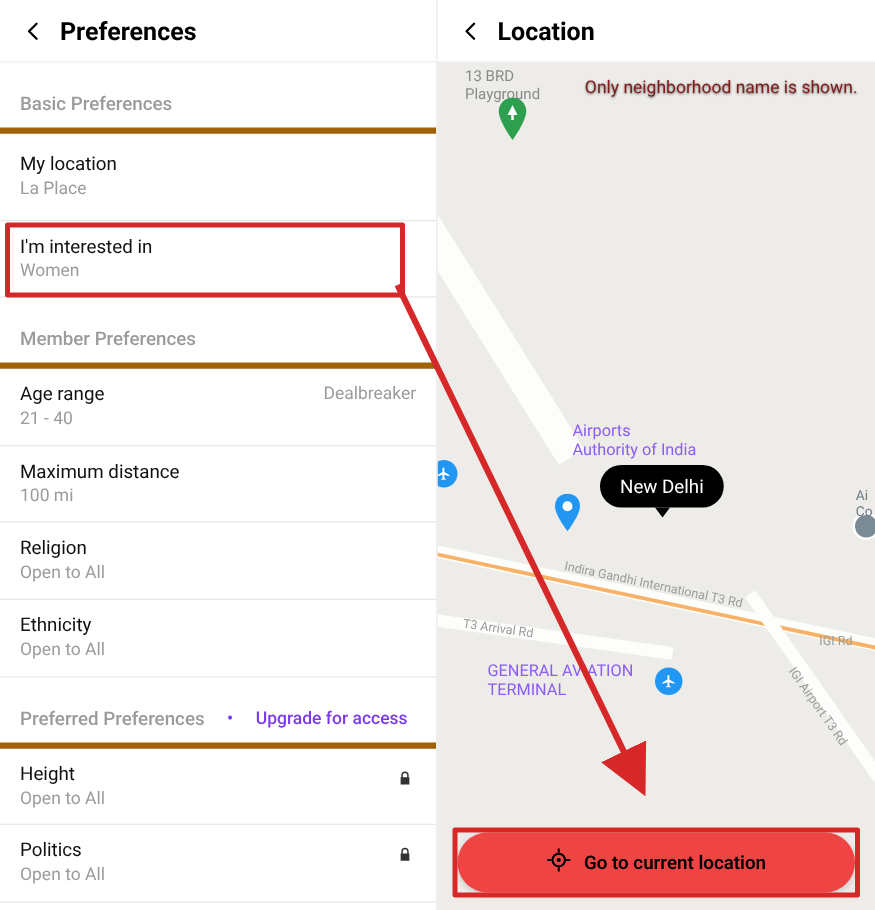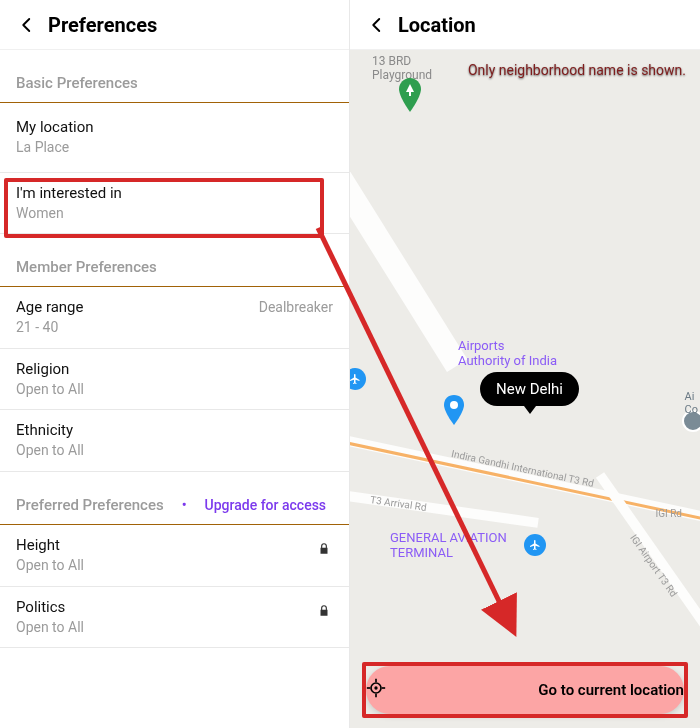--- a/index.html
+++ b/index.html
@@ -38,21 +38,21 @@
   .header-title {
     font-size: 20px;
     font-weight: 700;
     color: #000;
   }
   .section-header {
     padding: 24px 16px 10px 16px;
     font-size: 15px;
     color: #9b9b9b;
     font-weight: 500;
-    border-bottom: 1px solid #a16207;
+    border-bottom: 5px solid #a16207;
   }
   .row {
     padding: 10px 16px 10px 16px;
     border-bottom: 1px solid #e8e8e8;
   }
   .row-label {
     font-size: 15px;
     color: #111;
     line-height: 1.4;
   }
@@ -194,25 +194,25 @@
     height: 10px;
     background: #fdfdfc;
     transform-origin: left center;
   }
   .goto-btn {
     position: absolute;
     left: 16px;
     right: 16px;
     bottom: 14px;
     height: 48px;
-    background: #fca5a5;
+    background: #ef4444;
     border-radius: 26px;
     display: flex;
     align-items: center;
-    justify-content: space-between;
+    justify-content: center;
     gap: 10px;
     font-size: 15px;
     font-weight: 600;
     box-shadow: 0 2px 6px rgba(0,0,0,0.15);
   }
   .highlight-goto {
     left: 12px; bottom: 10px; width: 326px; height: 56px;
   }
   
   .arrow-svg {
@@ -248,20 +248,24 @@
   </div>
 
   <div class="section-header">Member Preferences</div>
 
   <div class="row">
     <span class="row-right">Dealbreaker</span>
     <div class="row-label">Age range</div>
     <div class="row-value">21 - 40</div>
   </div>
 
+  <div class="row">
+    <div class="row-label">Maximum distance</div>
+    <div class="row-value">100 mi</div>
+  </div>
 
   <div class="row">
     <div class="row-label">Religion</div>
     <div class="row-value">Open to All</div>
   </div>
 
   <div class="row">
     <div class="row-label">Ethnicity</div>
     <div class="row-value">Open to All</div>
   </div>

